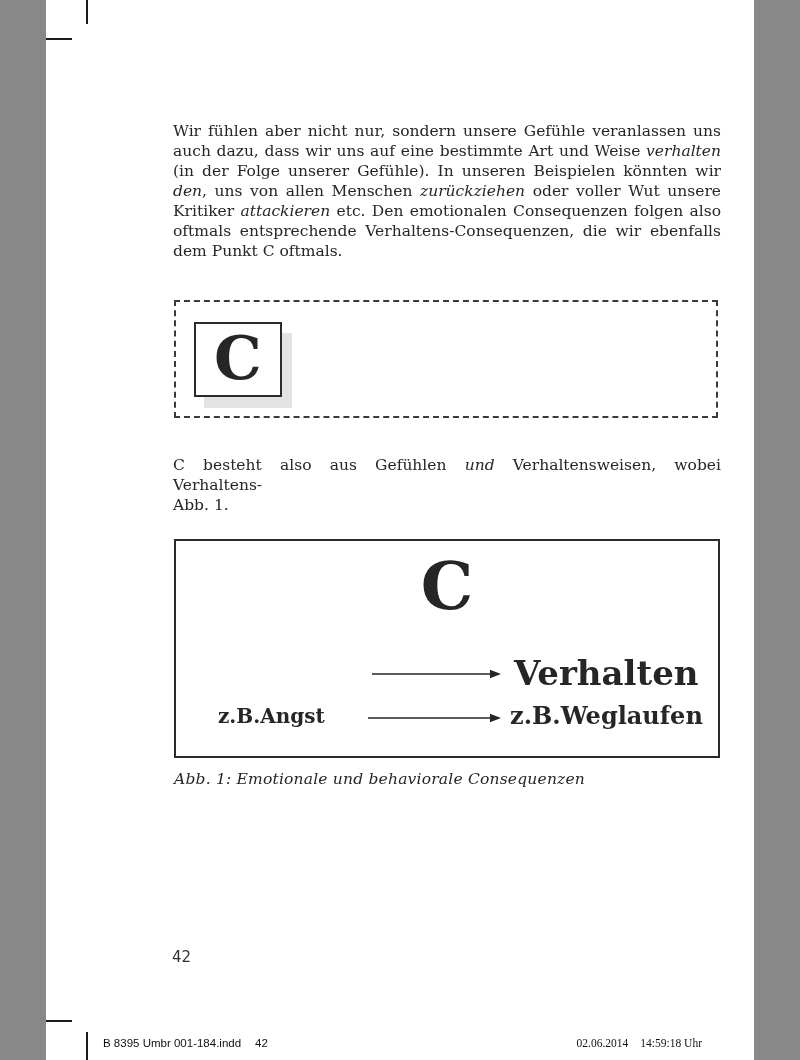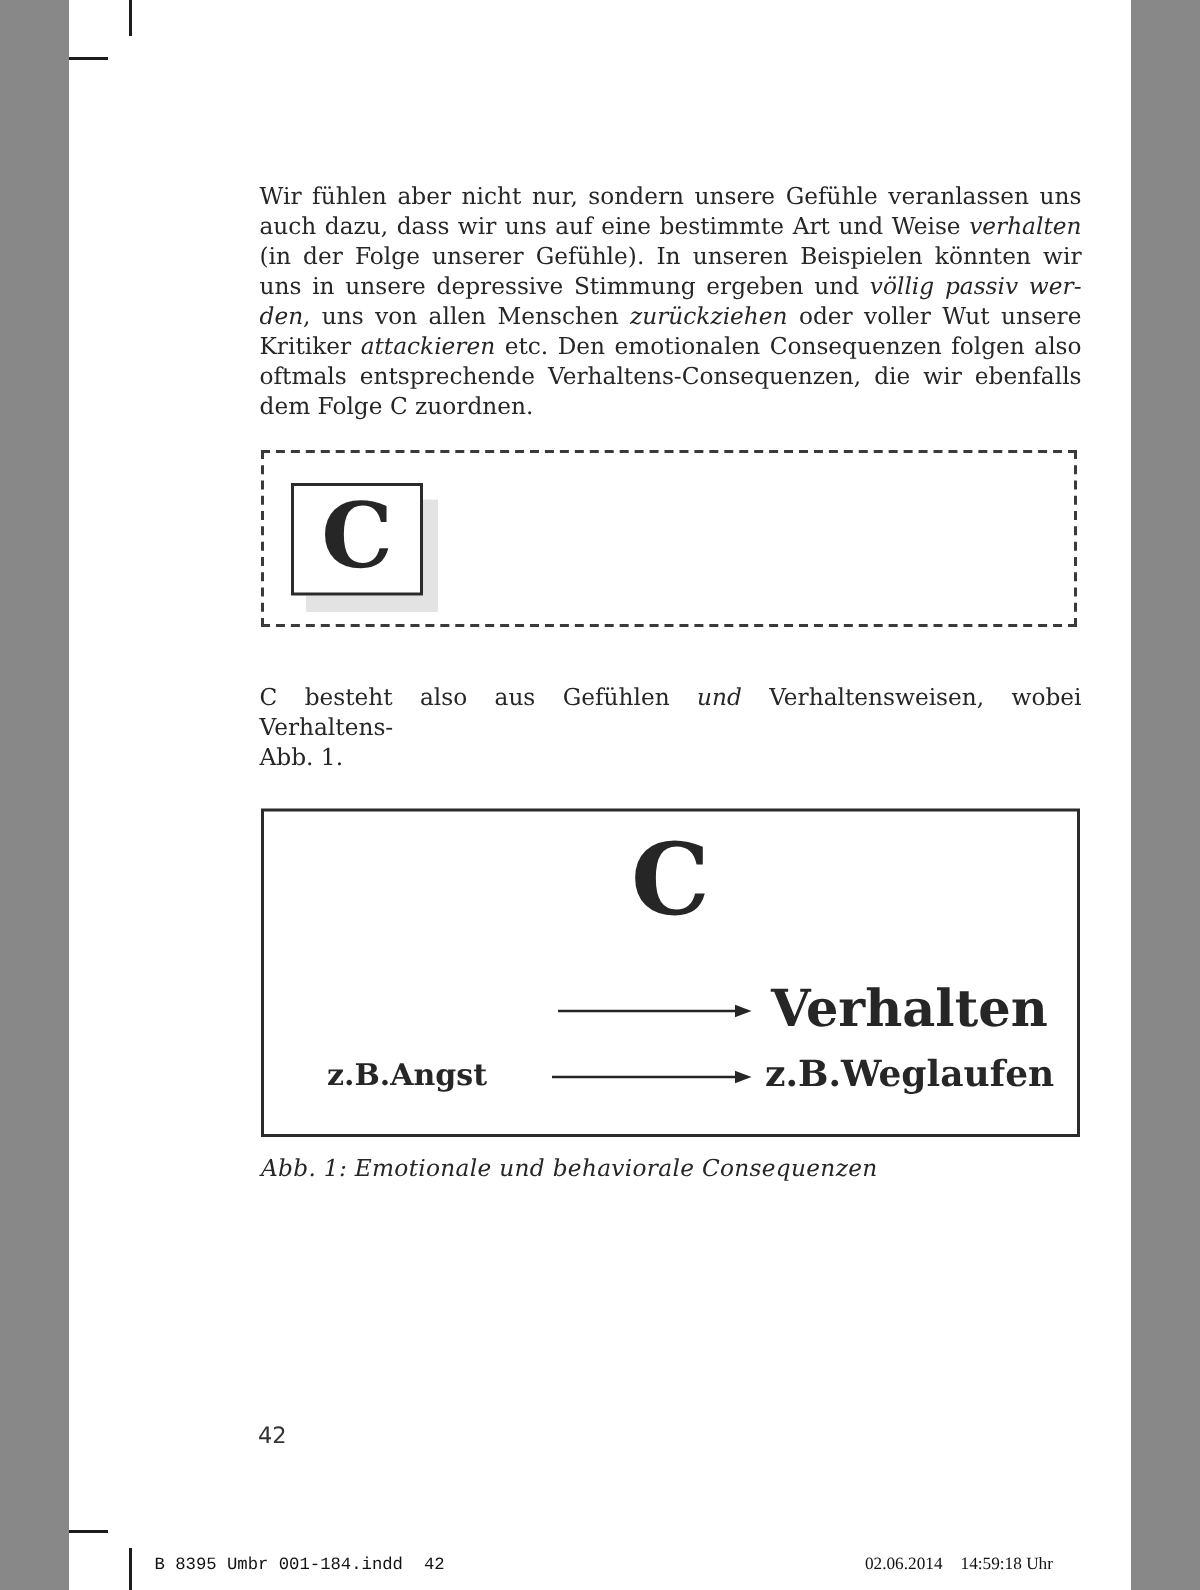--- a/index.html
+++ b/index.html
@@ -55,21 +55,21 @@
   }
 
   .page-number{
     position:absolute;left:126px;top:948px;
     font-family:"DejaVu Sans","Liberation Sans",sans-serif;font-size:15px;color:#333;
   }
 
   
   .footer-file{
     position:absolute;left:57px;top:1037px;
-    font-family:Liberation Mono, monospace;font-size:11.5px;color:#111;
+    font-family:Liberation Sans, sans-serif;font-size:11.5px;color:#111;
   }
   .footer-file .gap{display:inline-block;width:14px;}
   .footer-stamp{
     position:absolute;right:52px;top:1037px;text-align:right;
     font-family:Liberation Serif, serif;font-size:11.5px;color:#111;
   }
   .footer-stamp .gap{display:inline-block;width:12px;}
 </style>
 </head>
 <body>
@@ -82,25 +82,24 @@
   <div class="mark h" style="left:774px;top:38px;"></div>
   <div class="mark h" style="left:0;top:1020px;"></div>
   <div class="mark v" style="left:40px;top:1032px;height:28px;"></div>
   <div class="mark h" style="left:774px;top:1020px;"></div>
   <div class="mark v" style="left:758px;top:1032px;height:28px;"></div>
 
   <div class="textblock" style="top:121px;">
       <div class="tline"><span>Wir fühlen aber nicht nur, sondern unsere Gefühle veranlassen uns</span></div>
       <div class="tline"><span>auch dazu, dass wir uns auf eine bestimmte Art und Weise </span><em>verhalten</em></div>
       <div class="tline"><span>(in der Folge unserer Gefühle). In unseren Beispielen könnten wir</span></div>
-      <div class="tline"><span>uns in unsere depressive Stimmung ergeben und </span><em>völlig passiv wer-</em></div>
       <div class="tline"><em>den</em><span>, uns von allen Menschen </span><em>zurückziehen</em><span> oder voller Wut unsere</span></div>
       <div class="tline"><span>Kritiker </span><em>attackieren</em><span> etc. Den emotionalen Consequenzen folgen also</span></div>
       <div class="tline"><span>oftmals entsprechende Verhaltens-Consequenzen, die wir ebenfalls</span></div>
-      <div class="tline" style="text-align-last: left;"><span>dem Folge C zuordnen.</span></div>
+      <div class="tline" style="text-align-last: left;"><span>dem Punkt C oftmals.</span></div>
     </div>
 
   <div class="concept-box">
     <div class="letter-box">
       <span class="big-letter">C</span>
     </div>
   </div>
 
   <div class="textblock" style="top:455px;">
       <div class="tline"><span>C besteht also aus Gefühlen </span><em>und</em><span> Verhaltensweisen, wobei Verhaltens-</span></div>

